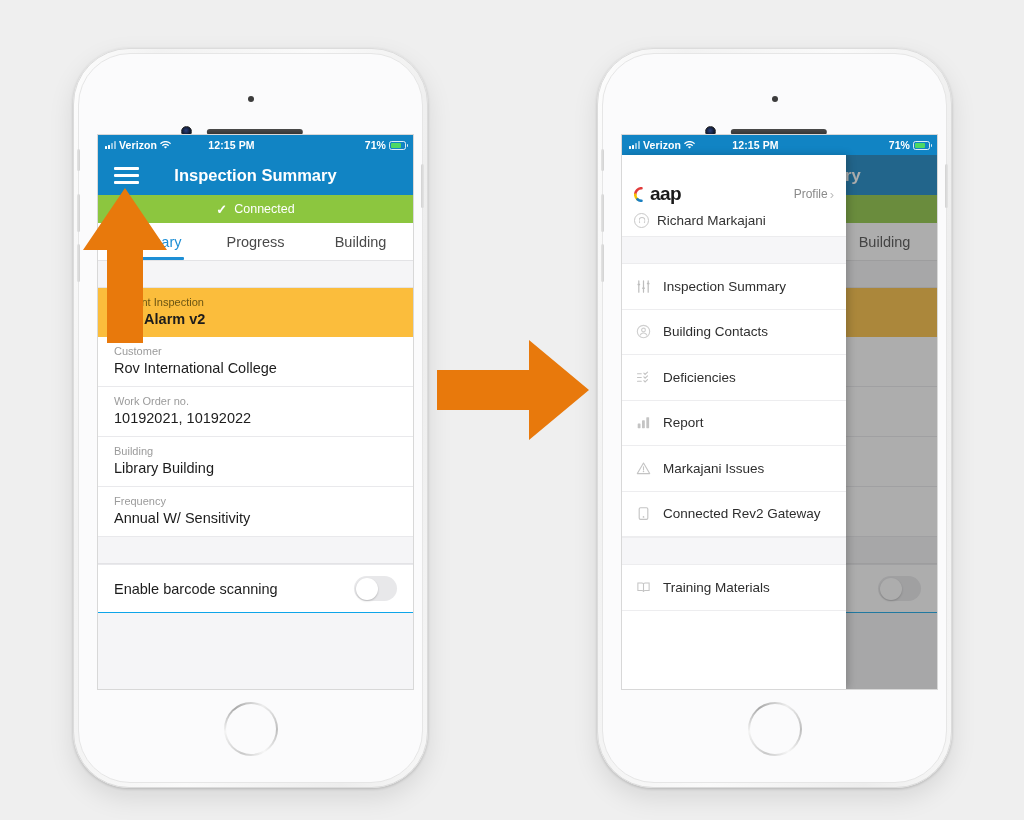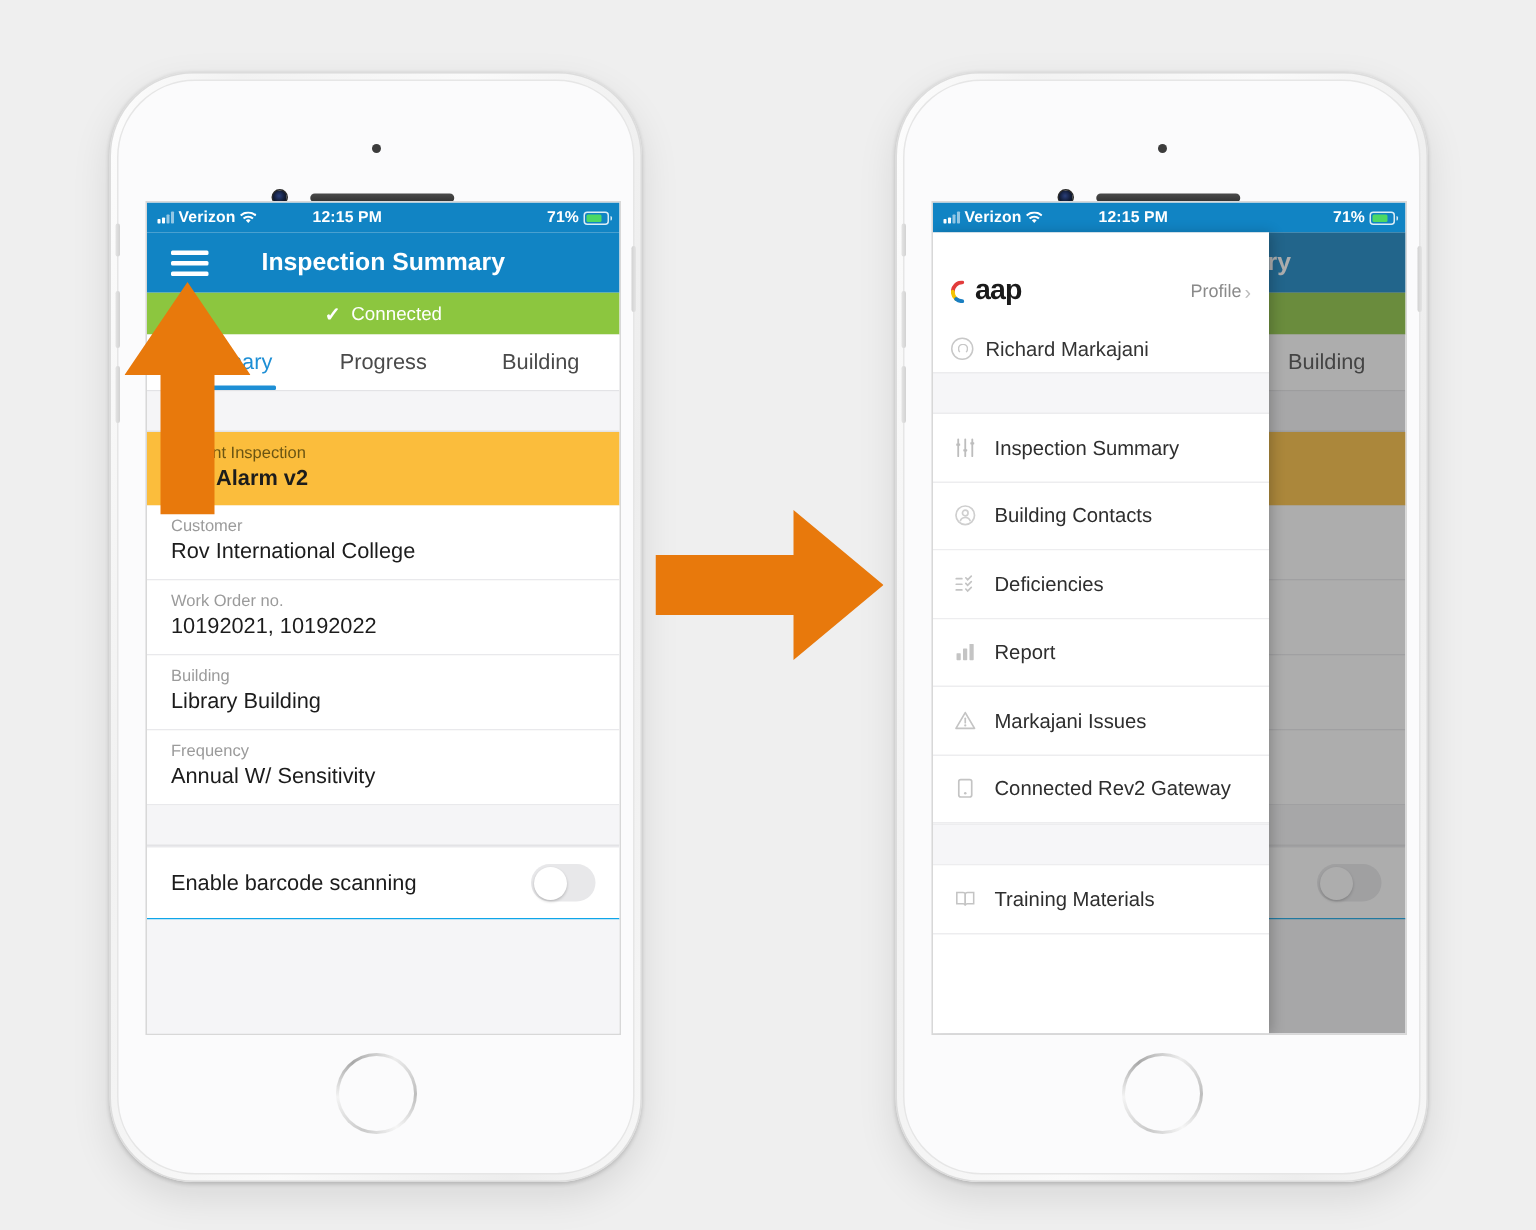--- a/index.html
+++ b/index.html
@@ -150,21 +150,21 @@
     background:#fff; box-shadow:2px 0 8px rgba(0,0,0,.22);
     display:flex; flex-direction:column;
   }
   .drawer-head { padding:28px 12px 8px; background:#fff; }
   .logo-line { display:flex; align-items:center; justify-content:space-between; }
   .logo { display:flex; align-items:center; gap:1px; }
   .logo-mark { width:15px; height:15px; position:relative; }
   .logo-text { font-size:19px; font-weight:bold; color:#1a1a1a; letter-spacing:-.6px; }
   .profile-link { font-size:12px; color:#8a8a8a; display:flex; align-items:flex-start; gap:2px; cursor:pointer; }
   .chev { font-size:13px; color:#bdbdbd; }
-  .user-line { display:flex; align-items:center; gap:8px; margin-top:20px; }
+  .user-line { display:flex; align-items:center; gap:8px; margin-top:8px; }
   .user-name { font-size:13.5px; color:#333; }
   .avatar-ic { width:15px; height:15px; border-radius:50%; border:1.3px solid #c8c8c8;
                position:relative; flex:0 0 auto; }
   .avatar-ic::after{ content:""; position:absolute; left:50%; top:3px; transform:translateX(-50%);
                      width:5px; height:5px; border-radius:50%; border:1.3px solid #c8c8c8;
                      border-bottom-color:transparent; }
   .drawer-gap { height:28px; background:#f6f6f8; border-top:1px solid #ececee;
                 border-bottom:1px solid #ececee; }
   .menu { flex:1; overflow:hidden; }
   .mitem { height:45.5px; display:flex; align-items:center; gap:12px;

